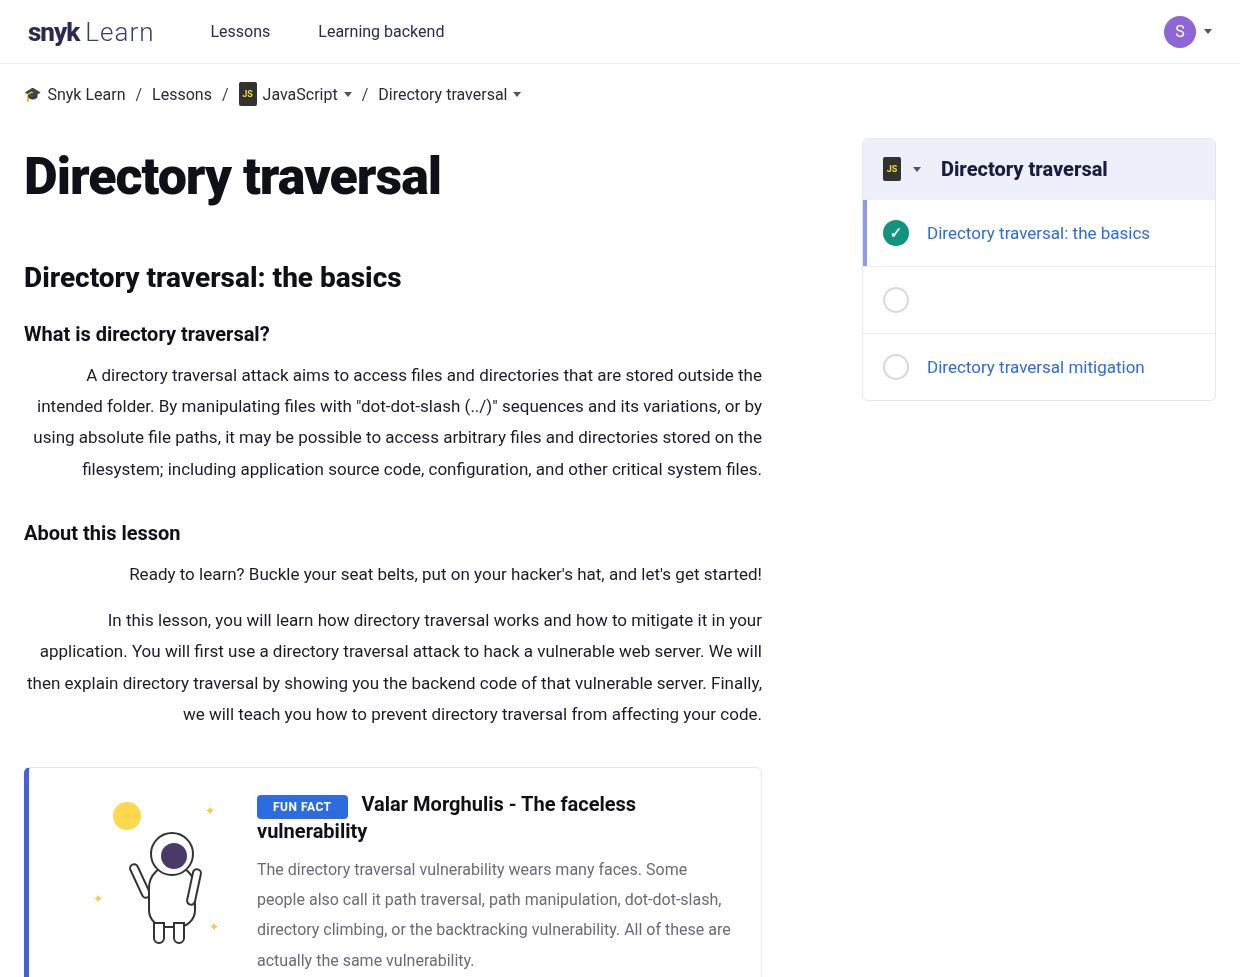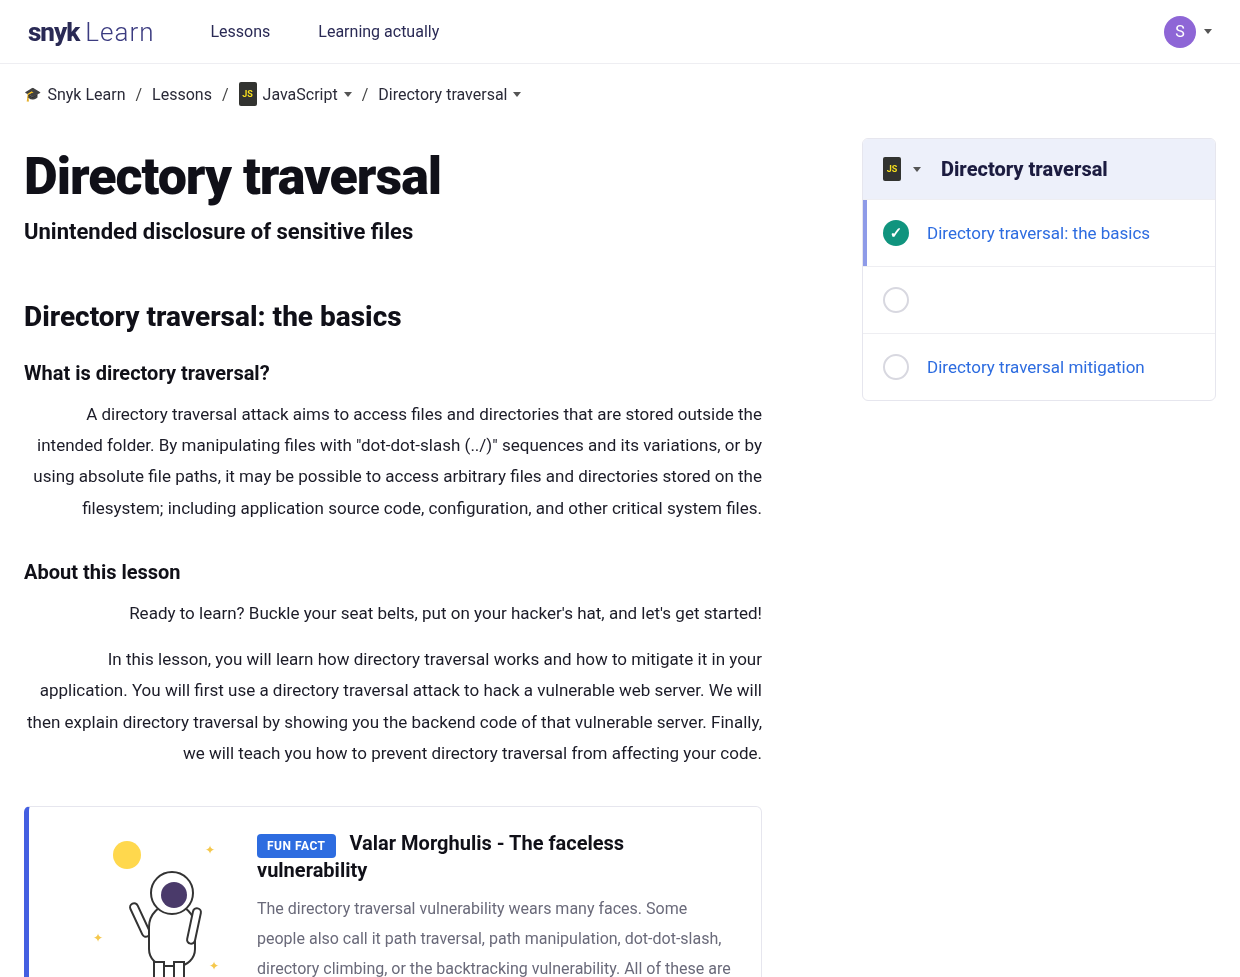--- a/index.html
+++ b/index.html
@@ -164,21 +164,21 @@
 .astro-leg { width:12px; height:22px; background:#fff; border:2px solid #333; border-radius:0 0 6px 6px; position:absolute; top:90px; }
 .astro-leg.l { left:14px; } .astro-leg.r { left:34px; }
 
 .card-body { flex:1; }
 .badge {
   display:inline-block;
   background:#2d6ce0;
   color:#fff;
   font-size:12px;
   font-weight:700;
-  padding:5px 10px;
+  padding:5px 16px;
   border-radius:4px;
   letter-spacing:0.5px;
 }
 .card-title {
   display:inline;
   font-size:20px;
   font-weight:700;
   margin-left:10px;
   color:#101018;
 }
@@ -234,21 +234,21 @@
 </head>
 <body>
 
 <header class="topbar">
   <div class="logo">
     <span class="logo-snyk">snyk</span>
     <span class="logo-learn">Learn</span>
   </div>
   <nav class="nav-links">
     <a class="nav-link">Lessons</a>
-    <a class="nav-link">Learning actually</a>
+    <a class="nav-link">Learning backend</a>
   </nav>
   <div class="avatar-wrap">
     <div class="avatar">S</div>
     <span class="caret-down"></span>
   </div>
 </header>
 
 <div class="breadcrumb">
   <span class="bc-item">
     <span class="bc-icon">🎓</span>
@@ -267,21 +267,20 @@
   <span class="sep">/</span>
   <span class="bc-item">
     <span>Directory traversal</span>
     <span class="caret-down"></span>
   </span>
 </div>
 
 <div class="page">
   <main class="main">
     <h1 class="page-title">Directory traversal</h1>
-    <div class="page-subtitle">Unintended disclosure of sensitive files</div>
 
     <h2 class="section-title">Directory traversal: the basics</h2>
     <h3 class="subheading">What is directory traversal?</h3>
     <p class="body">A directory traversal attack aims to access files and directories that are stored outside the intended folder. By manipulating files with "dot-dot-slash (../)" sequences and its variations, or by using absolute file paths, it may be possible to access arbitrary files and directories stored on the filesystem; including application source code, configuration, and other critical system files.</p>
 
     <h3 class="subheading" style="margin-top:36px;">About this lesson</h3>
     <p class="body">Ready to learn? Buckle your seat belts, put on your hacker's hat, and let's get started!</p>
     <p class="body">In this lesson, you will learn how directory traversal works and how to mitigate it in your application. You will first use a directory traversal attack to hack a vulnerable web server. We will then explain directory traversal by showing you the backend code of that vulnerable server. Finally, we will teach you how to prevent directory traversal from affecting your code.</p>
 
     <div class="card">

